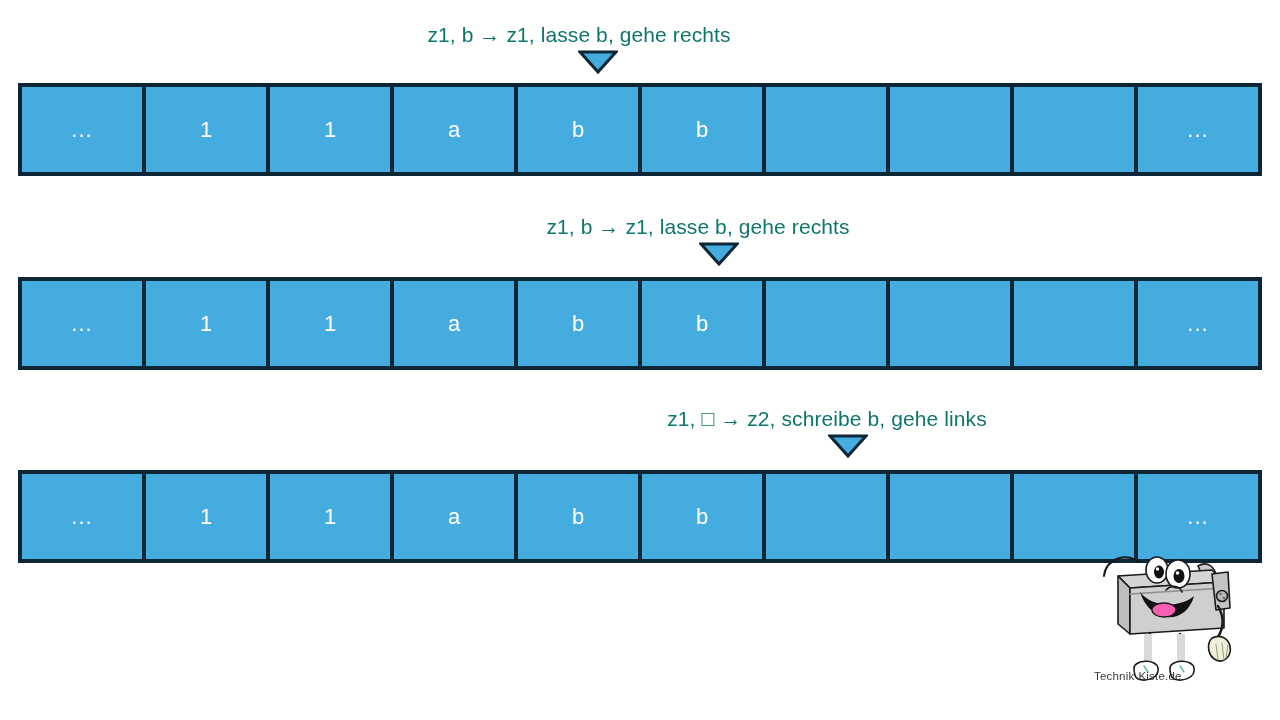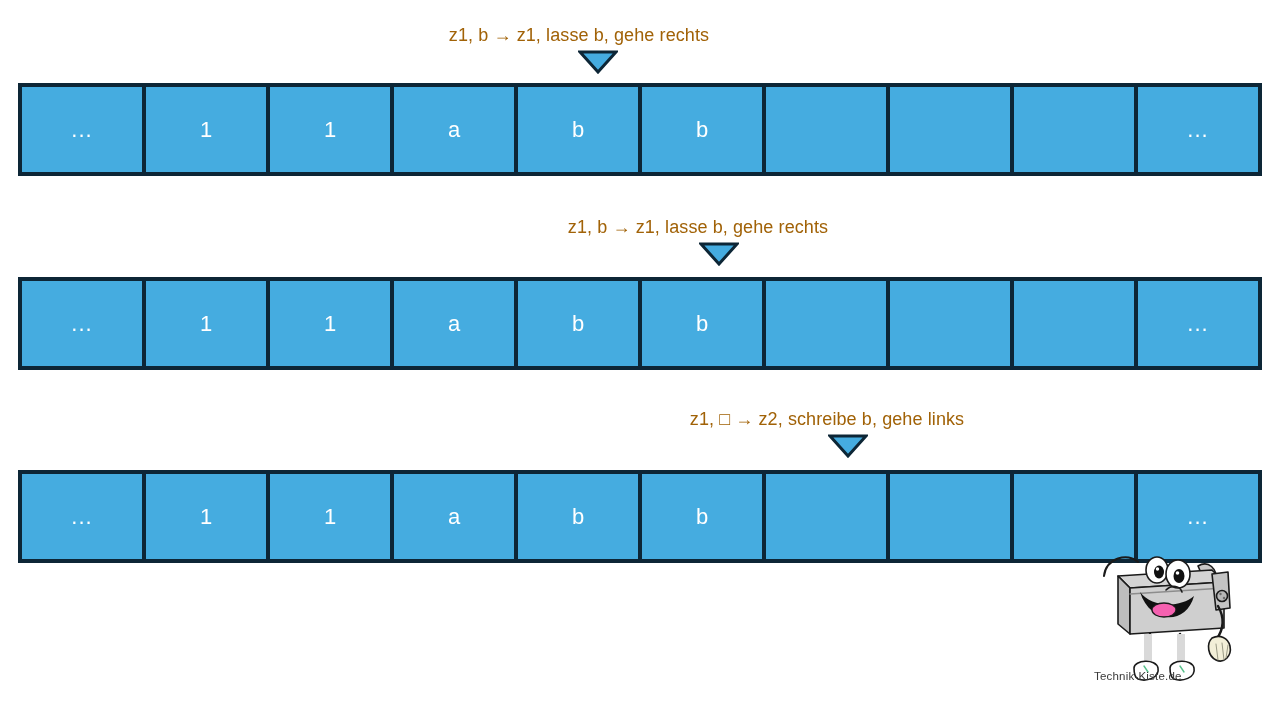--- a/index.html
+++ b/index.html
@@ -20,24 +20,24 @@
   
   .step {
     position: absolute;
     left: 0;
     width: 1280px;
   }
 
   .step-label {
     position: absolute;
     white-space: nowrap;
-    font-size: 18px;
+    font-size: 21px;
     line-height: 26px;
     letter-spacing: 0.1px;
-    color: #a16207;
+    color: #0f766e;
     transform: translateX(-50%);
     top: 0;
   }
 
   .head-marker {
     position: absolute;
     width: 0;
     height: 0;
     transform: translateX(-50%);
   }

